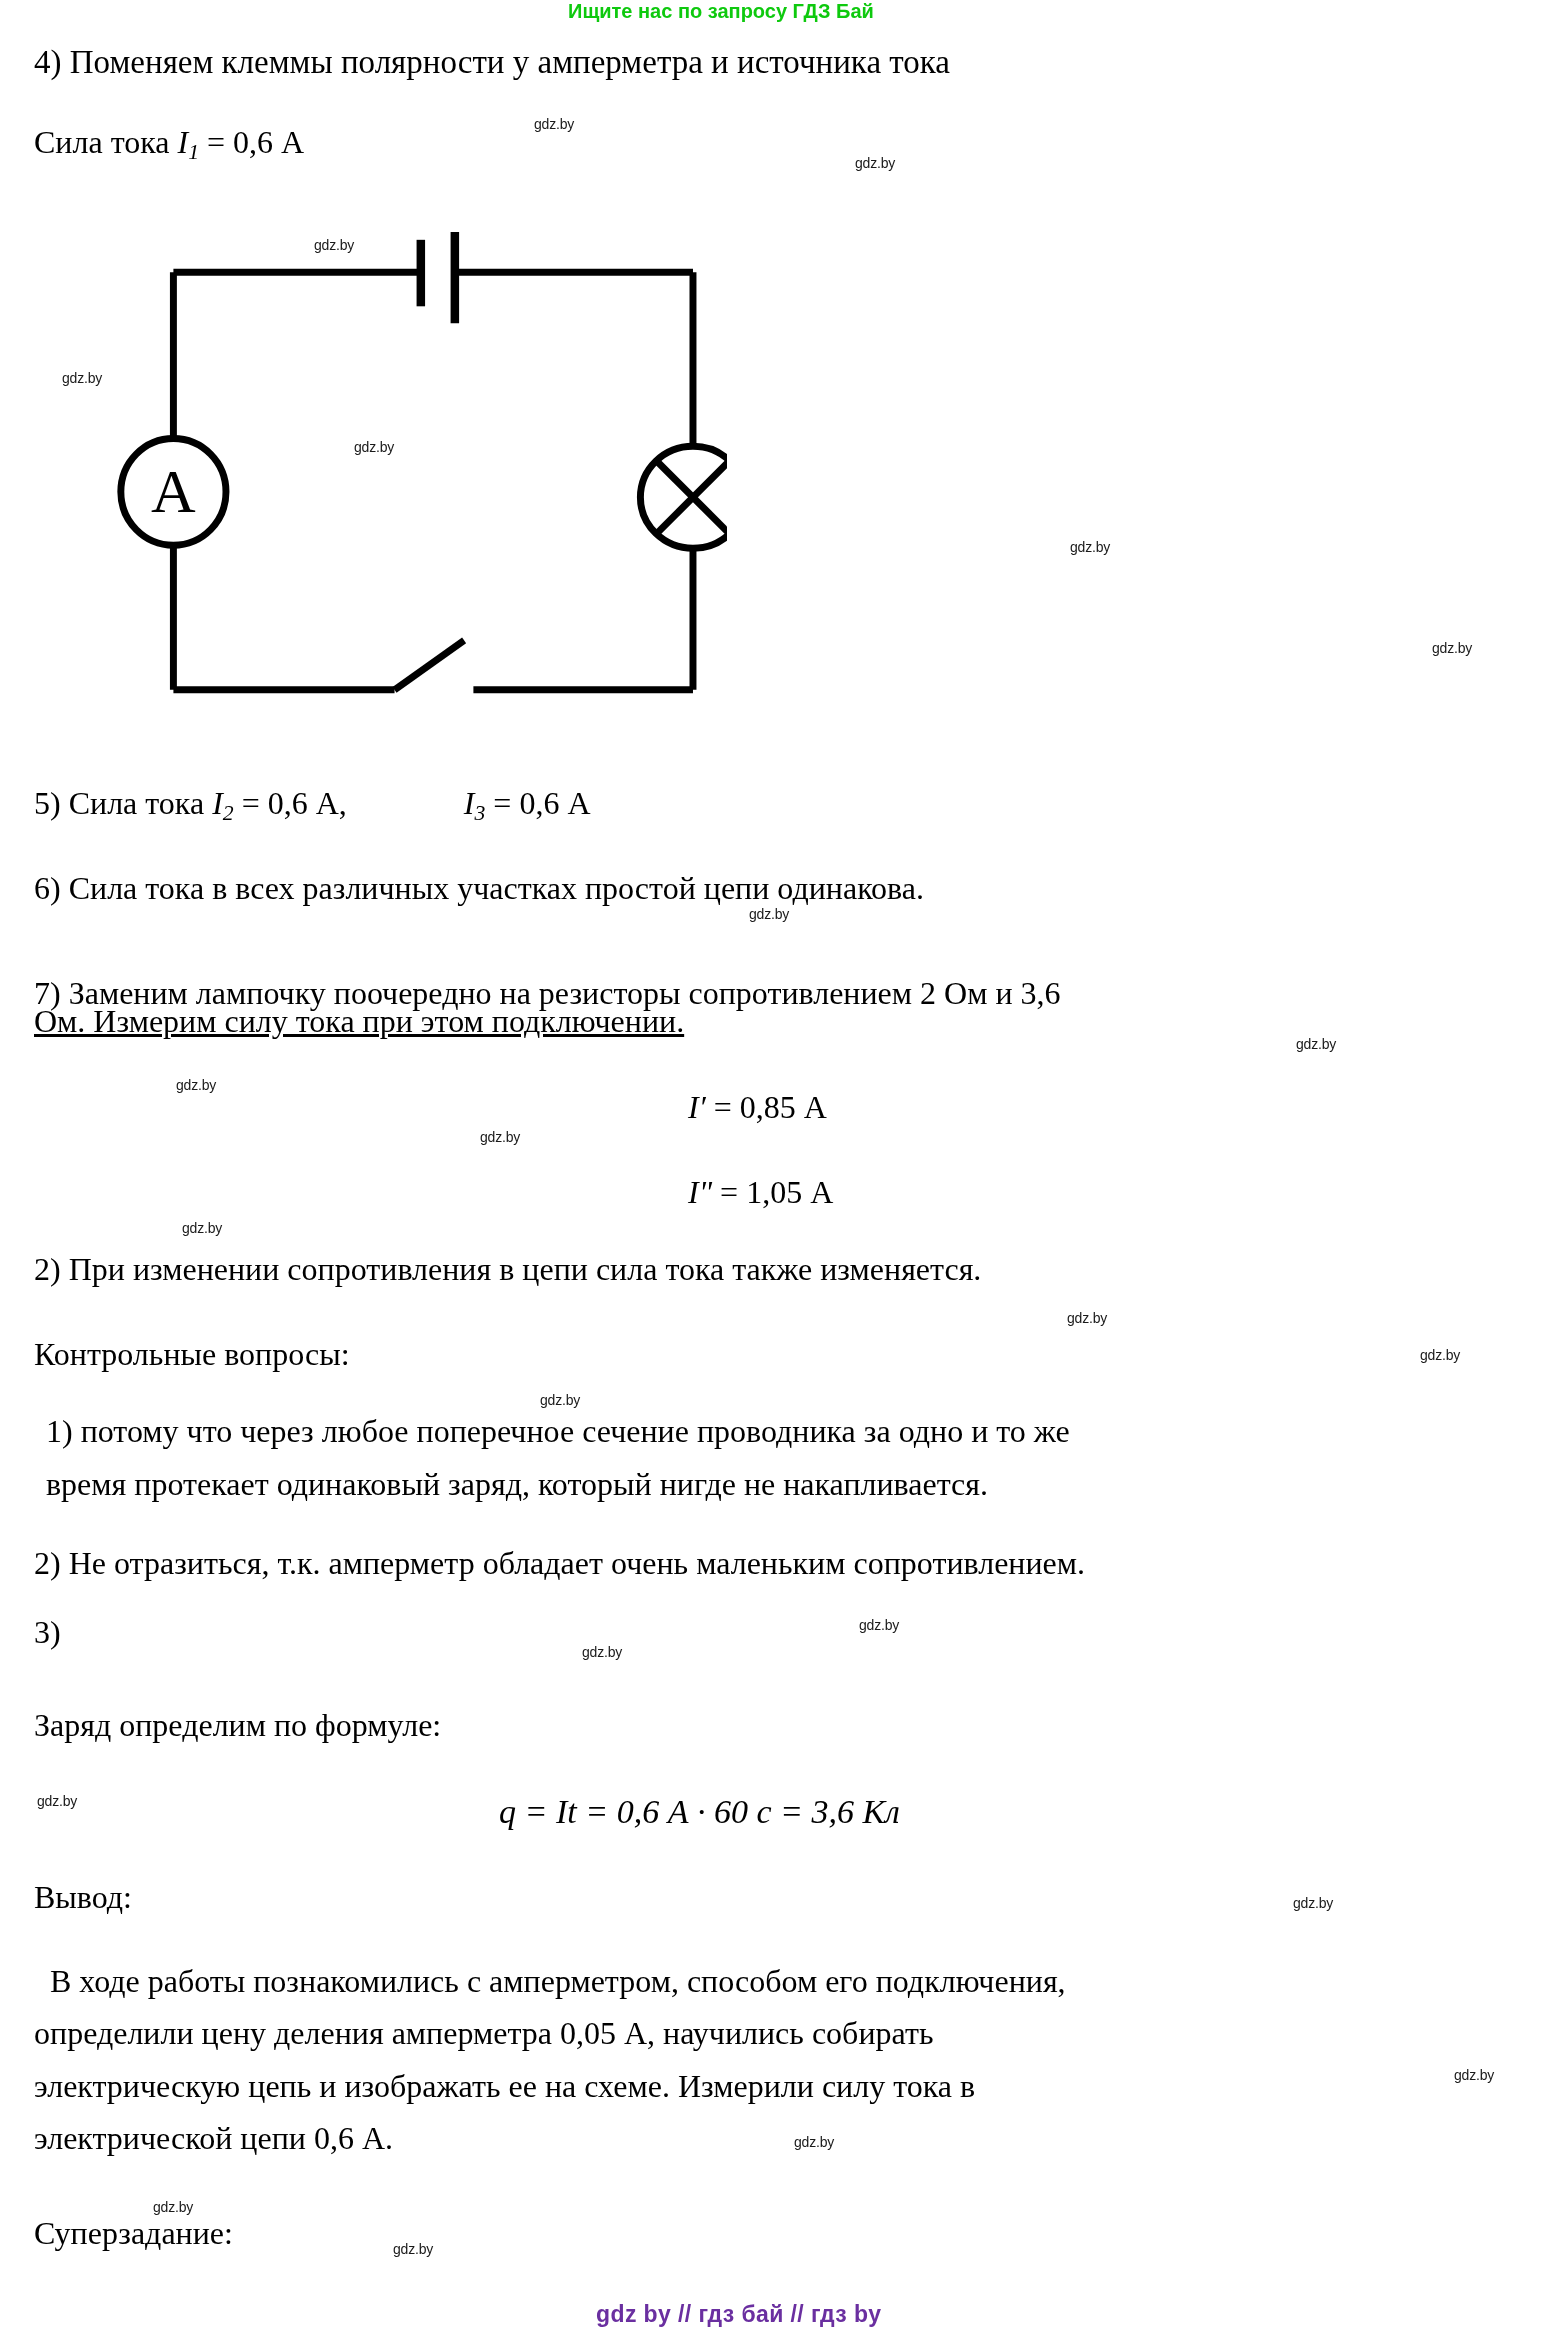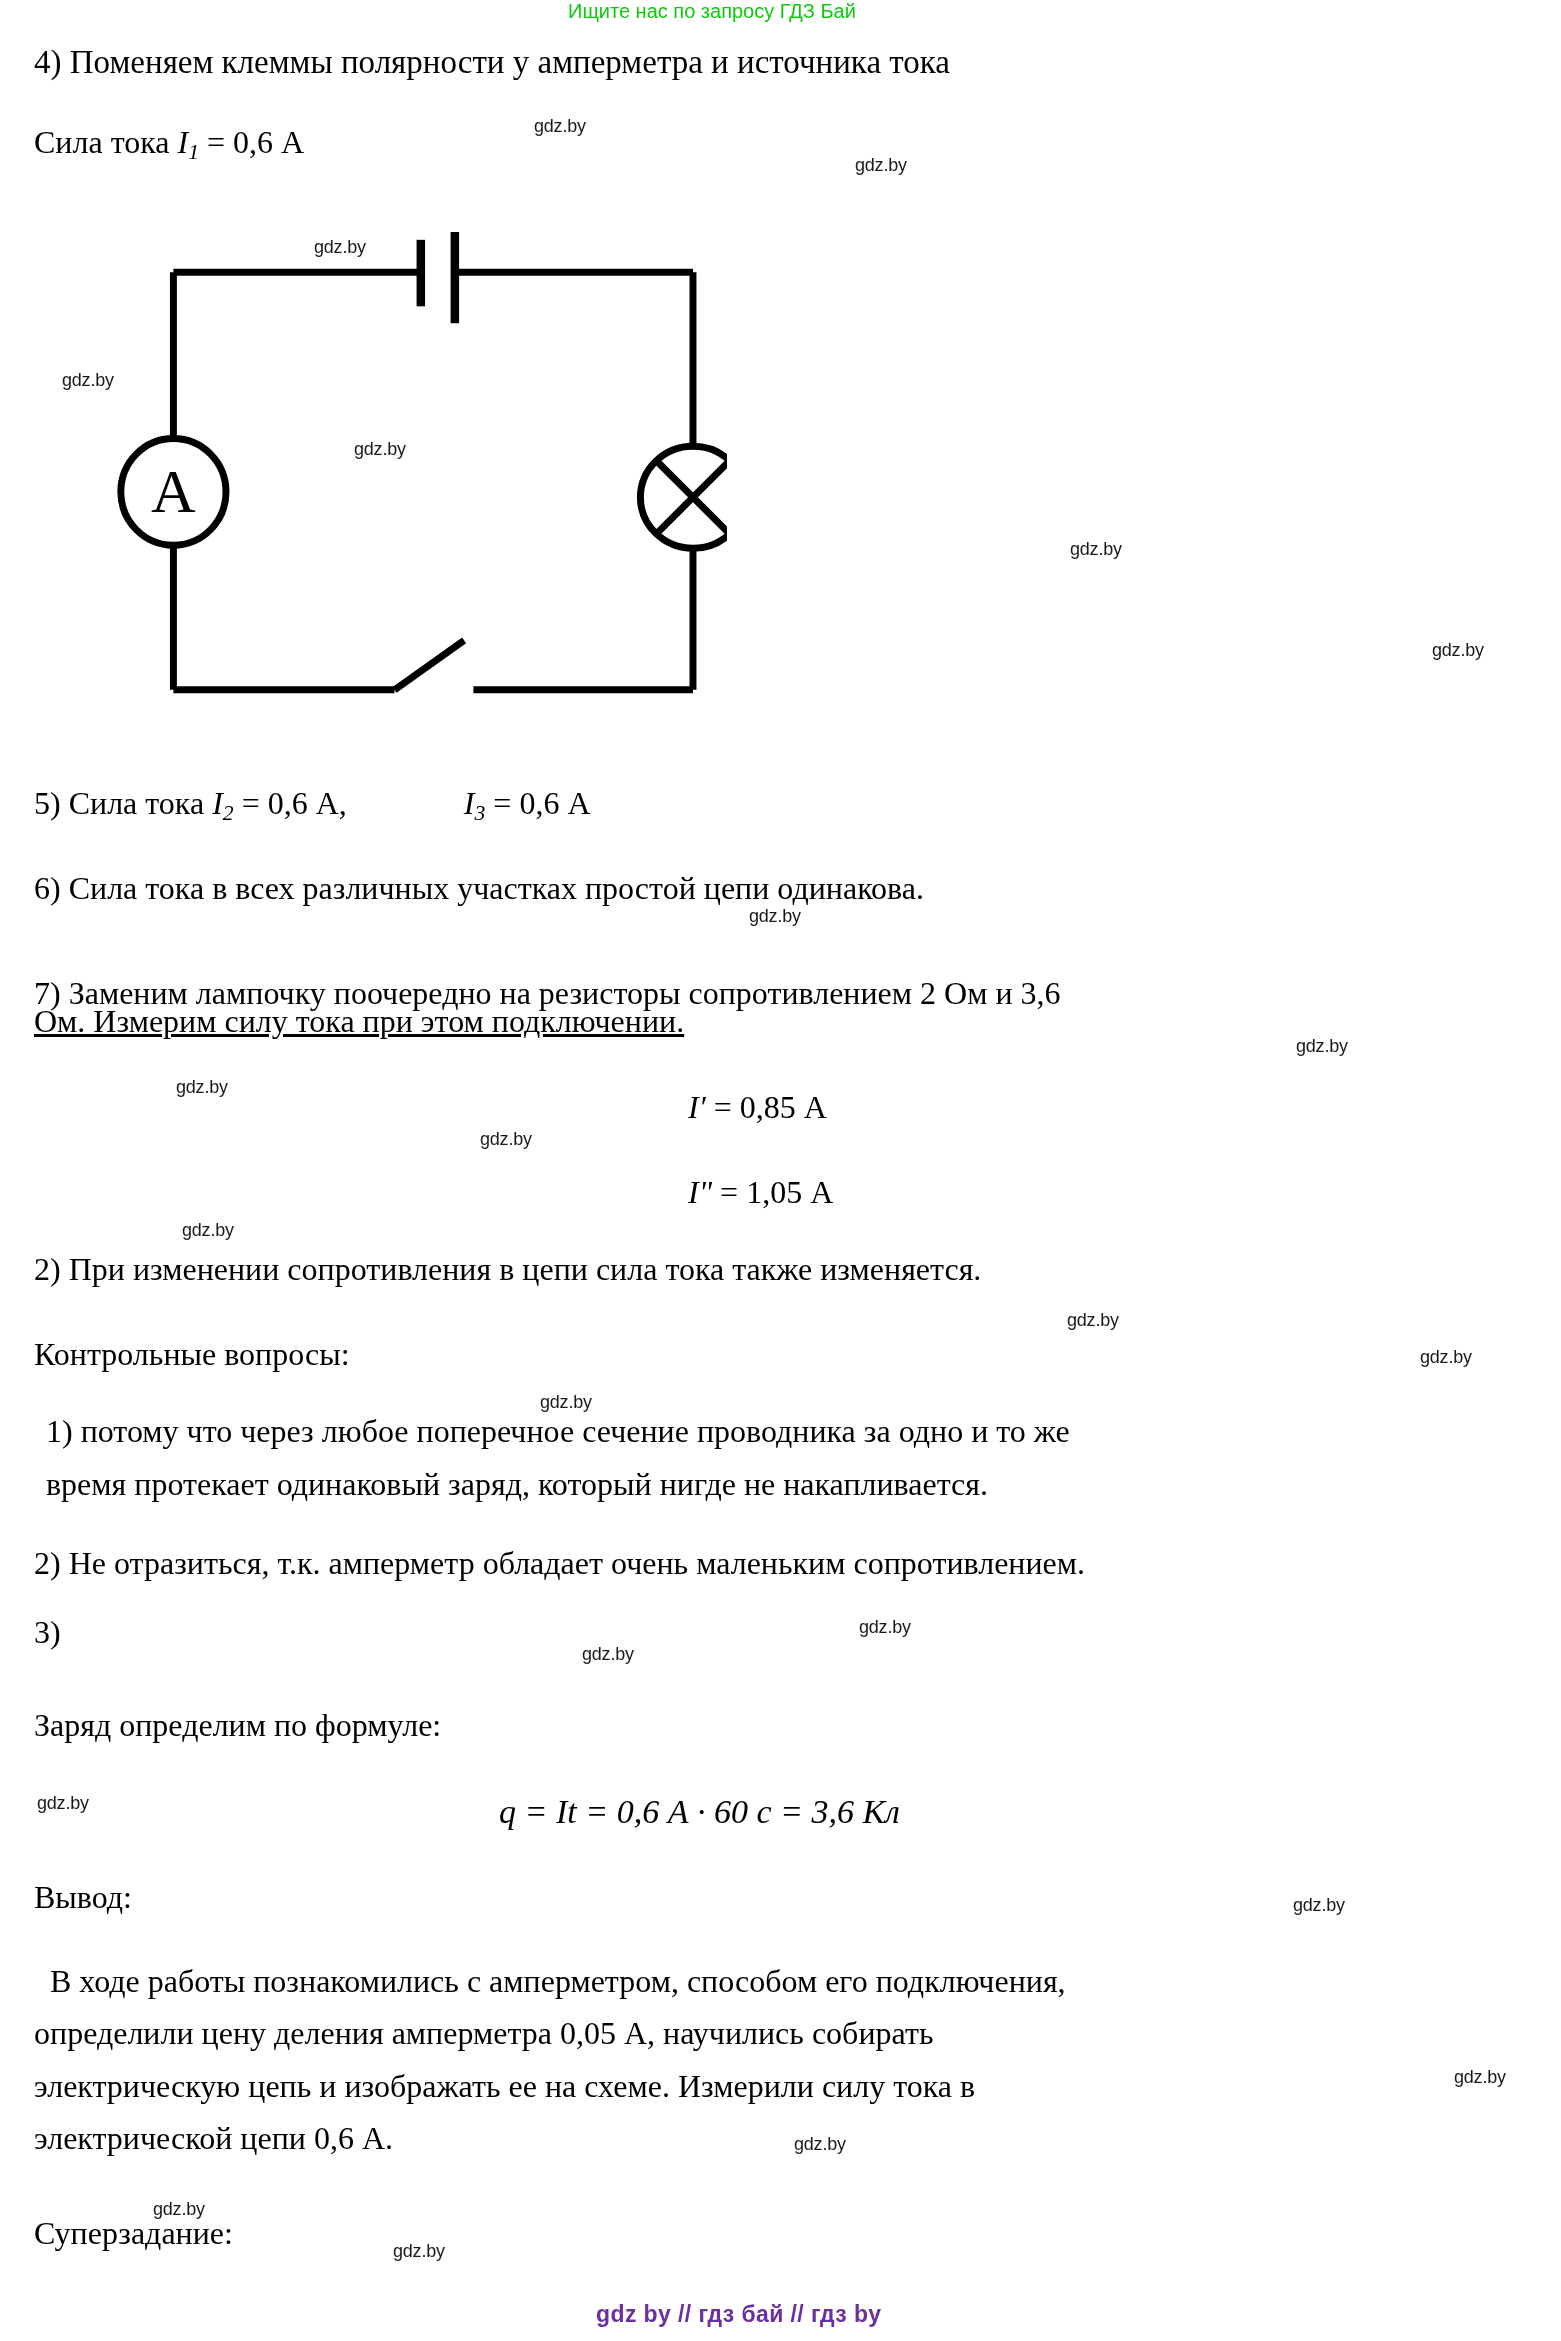--- a/index.html
+++ b/index.html
@@ -13,32 +13,32 @@
     position: relative;
     font-family: "Liberation Serif", "DejaVu Serif", serif;
     color: #000000;
     overflow: hidden;
   }
 
   
   .wm {
     position: absolute;
     font-family: "Liberation Sans", "DejaVu Sans", sans-serif;
-    font-size: 18px;
+    font-size: 14px;
     color: #1a1a1a;
     white-space: nowrap;
     letter-spacing: -0.2px;
   }
   .promo-top {
     position: absolute;
     top: 0px;
     left: 568px;
     font-family: "Liberation Sans", "DejaVu Sans", sans-serif;
     font-size: 20px;
-    font-weight: normal;
+    font-weight: bold;
     color: #0ec90e;
     white-space: nowrap;
   }
   .promo-bottom {
     position: absolute;
     top: 2301px;
     left: 596px;
     font-family: "Liberation Sans", "DejaVu Sans", sans-serif;
     font-size: 23px;
     font-weight: bold;

